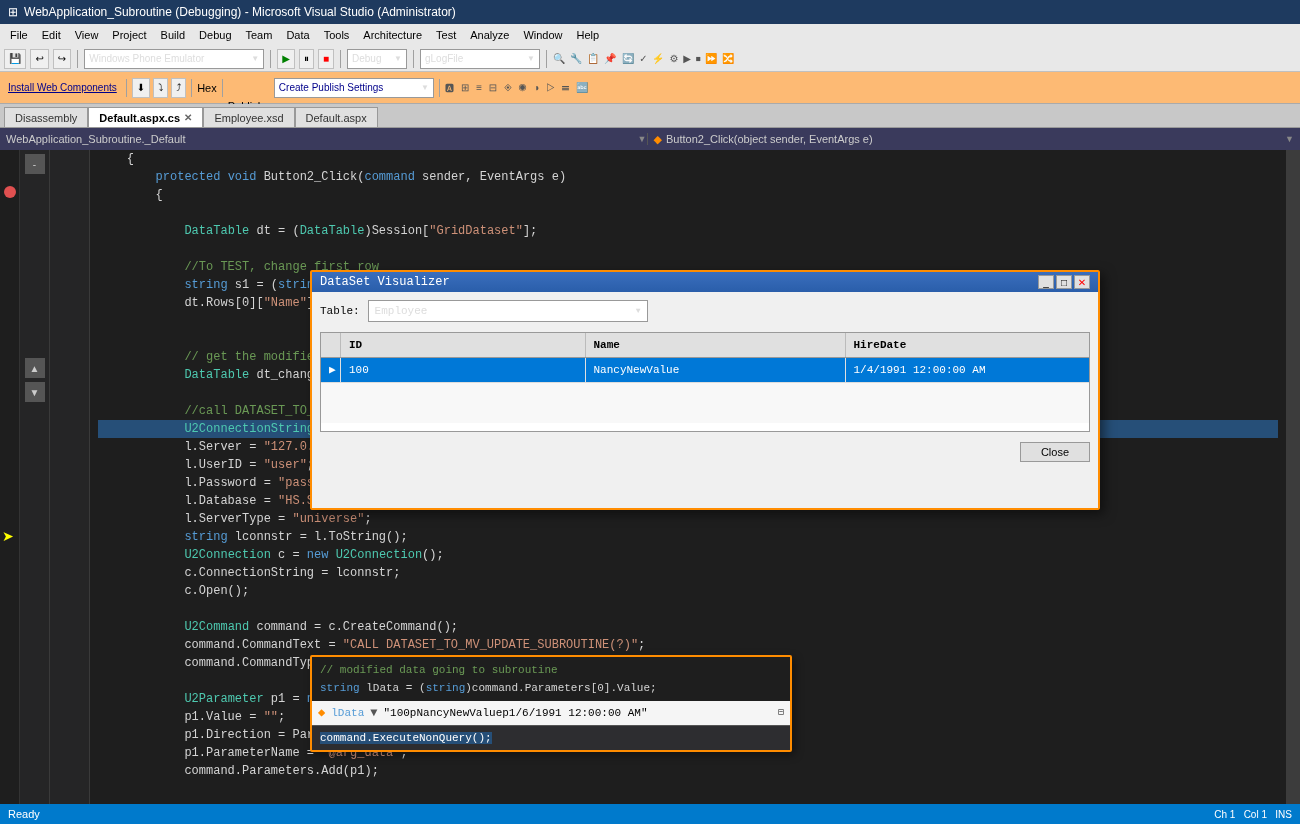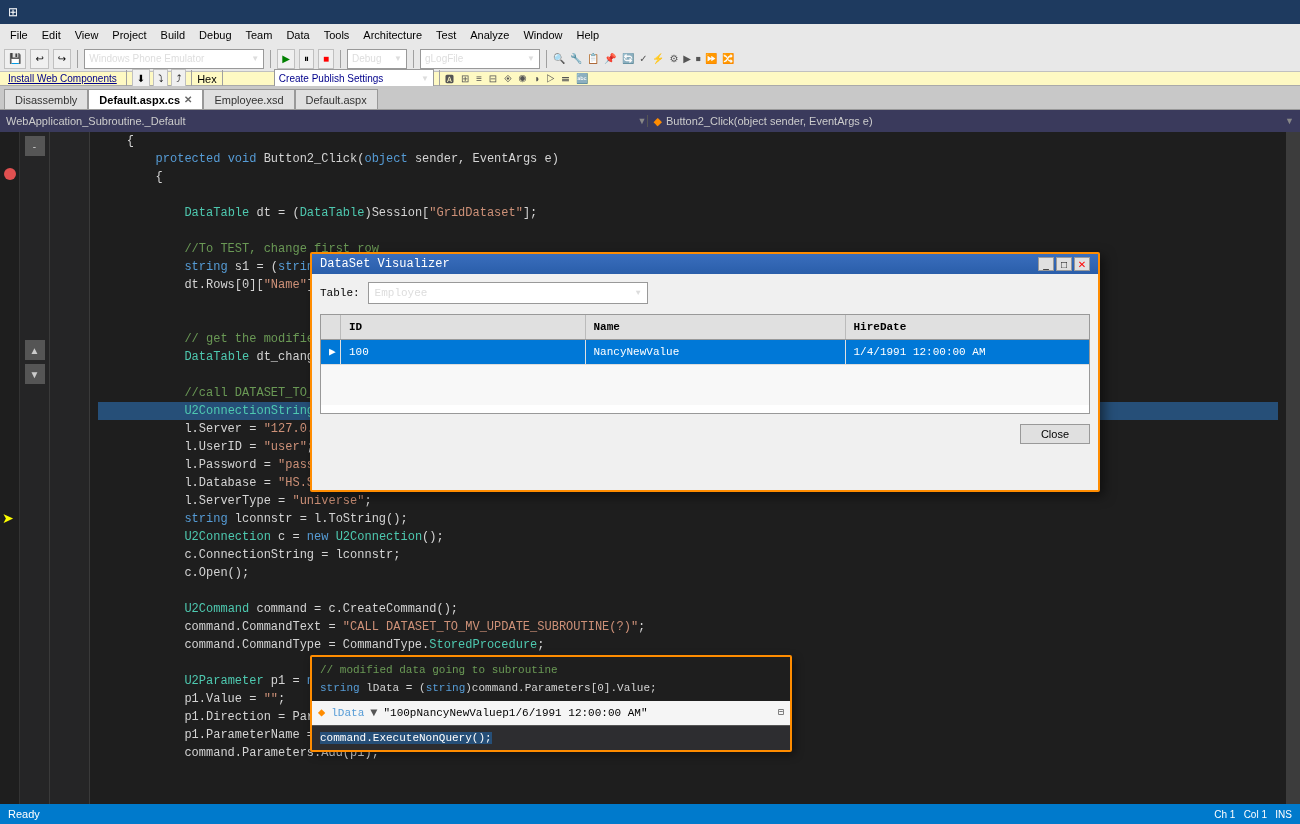--- a/index.html
+++ b/index.html
@@ -13,21 +13,21 @@
     .menu-item { padding: 2px 6px; cursor: pointer; }
 
     
     .toolbar { background: #e8e8e8; border-bottom: 1px solid #c0c0c0; height: 26px; display: flex; align-items: center; padding: 0 4px; gap: 4px; flex-shrink: 0; }
     .toolbar-btn { background: #f0f0f0; border: 1px solid #c0c0c0; padding: 1px 4px; font-size: 10px; cursor: pointer; height: 20px; display: flex; align-items: center; }
     .toolbar-separator { width: 1px; height: 18px; background: #a0a0a0; margin: 0 2px; }
     .toolbar-dropdown { background: #fff; border: 1px solid #999; padding: 1px 4px; font-size: 10px; height: 20px; min-width: 80px; display: flex; align-items: center; justify-content: space-between; }
     .dropdown-arrow { font-size: 8px; }
 
     
-    .toolbar2 { background: #fef9c3; border-bottom: 1px solid #aaa; height: 14px; display: flex; align-items: center; padding: 0 4px; gap: 3px; flex-shrink: 0; }
+    .toolbar2 { background: #fdba74; border-bottom: 1px solid #aaa; height: 32px; display: flex; align-items: center; padding: 0 4px; gap: 3px; flex-shrink: 0; }
 
     
     .tab-bar { background: #c8c8c8; height: 24px; display: flex; align-items: flex-end; padding: 0 4px; border-bottom: 1px solid #999; }
     .tab { background: #e0e0e0; border: 1px solid #999; border-bottom: none; padding: 2px 10px; font-size: 11px; cursor: pointer; color: #333; display: flex; align-items: center; gap: 4px; height: 20px; }
     .tab.active { background: #fff; color: #000; font-weight: bold; }
     .tab-close { font-size: 10px; cursor: pointer; color: #666; }
 
     
     .nav-bar { background: #3a3a5c; height: 22px; display: flex; align-items: center; padding: 0 6px; font-size: 11px; color: #ccc; }
 
@@ -101,20 +101,21 @@
     .left-panel { width: 30px; background: #252526; border-right: 1px solid #3a3a3a; display: flex; flex-direction: column; align-items: center; padding-top: 4px; gap: 4px; flex-shrink: 0; }
     .panel-icon { width: 20px; height: 20px; background: #555; display: flex; align-items: center; justify-content: center; font-size: 10px; color: #ccc; cursor: pointer; }
   </style>
 </head>
 <body>
 
 <div class="main-layout">
 
   <div class="title-bar">
     <span style="margin-right:6px;">⊞</span>
+    <span>WebApplication_Subroutine (Debugging) - Microsoft Visual Studio (Administrator)</span>
   </div>
 
   <div class="menu-bar">
     <span class="menu-item">File</span>
     <span class="menu-item">Edit</span>
     <span class="menu-item">View</span>
     <span class="menu-item">Project</span>
     <span class="menu-item">Build</span>
     <span class="menu-item">Debug</span>
     <span class="menu-item">Team</span>
@@ -234,21 +235,21 @@
       <div class="line-num"> </div>
       <div class="line-num"> </div>
       <div class="line-num"> </div>
       <div class="line-num"> </div>
       <div class="line-num"> </div>
       <div class="line-num"> </div>
     </div>
 
     <div class="code-content" style="background:#1e1e1e;">
       <div class="code-line"><span class="plain">&nbsp;&nbsp;&nbsp;&nbsp;{</span></div>
-      <div class="code-line"><span class="plain">&nbsp;&nbsp;&nbsp;&nbsp;&nbsp;&nbsp;&nbsp;&nbsp;</span><span class="kw">protected</span><span class="plain"> </span><span class="kw">void</span><span class="plain"> Button2_Click(</span><span class="kw">object</span><span class="plain"> sender, EventArgs e)</span></div>
+      <div class="code-line"><span class="plain">&nbsp;&nbsp;&nbsp;&nbsp;&nbsp;&nbsp;&nbsp;&nbsp;</span><span class="kw">protected</span><span class="plain"> </span><span class="kw">void</span><span class="plain"> Button2_Click(</span><span class="kw">command</span><span class="plain"> sender, EventArgs e)</span></div>
       <div class="code-line"><span class="plain">&nbsp;&nbsp;&nbsp;&nbsp;&nbsp;&nbsp;&nbsp;&nbsp;{</span></div>
       <div class="code-line">&nbsp;</div>
       <div class="code-line"><span class="plain">&nbsp;&nbsp;&nbsp;&nbsp;&nbsp;&nbsp;&nbsp;&nbsp;&nbsp;&nbsp;&nbsp;&nbsp;</span><span class="type">DataTable</span><span class="plain"> dt = (</span><span class="type">DataTable</span><span class="plain">)Session[</span><span class="str">"GridDataset"</span><span class="plain">];</span></div>
       <div class="code-line">&nbsp;</div>
       <div class="code-line"><span class="comment">&nbsp;&nbsp;&nbsp;&nbsp;&nbsp;&nbsp;&nbsp;&nbsp;&nbsp;&nbsp;&nbsp;&nbsp;//To TEST, change first row</span></div>
       <div class="code-line"><span class="plain">&nbsp;&nbsp;&nbsp;&nbsp;&nbsp;&nbsp;&nbsp;&nbsp;&nbsp;&nbsp;&nbsp;&nbsp;</span><span class="kw">string</span><span class="plain"> s1 = (</span><span class="kw">string</span><span class="plain">)dt.Rows[0][</span><span class="str">"Name"</span><span class="plain">];</span></div>
       <div class="code-line"><span class="plain">&nbsp;&nbsp;&nbsp;&nbsp;&nbsp;&nbsp;&nbsp;&nbsp;&nbsp;&nbsp;&nbsp;&nbsp;dt.Rows[0][</span><span class="str">"Name"</span><span class="plain">] = s1 + </span><span class="str">"NewValue"</span><span class="plain">;</span></div>
       <div class="code-line">&nbsp;</div>
       <div class="code-line">&nbsp;</div>
       <div class="code-line"><span class="comment">&nbsp;&nbsp;&nbsp;&nbsp;&nbsp;&nbsp;&nbsp;&nbsp;&nbsp;&nbsp;&nbsp;&nbsp;// get the modified rows</span></div>

